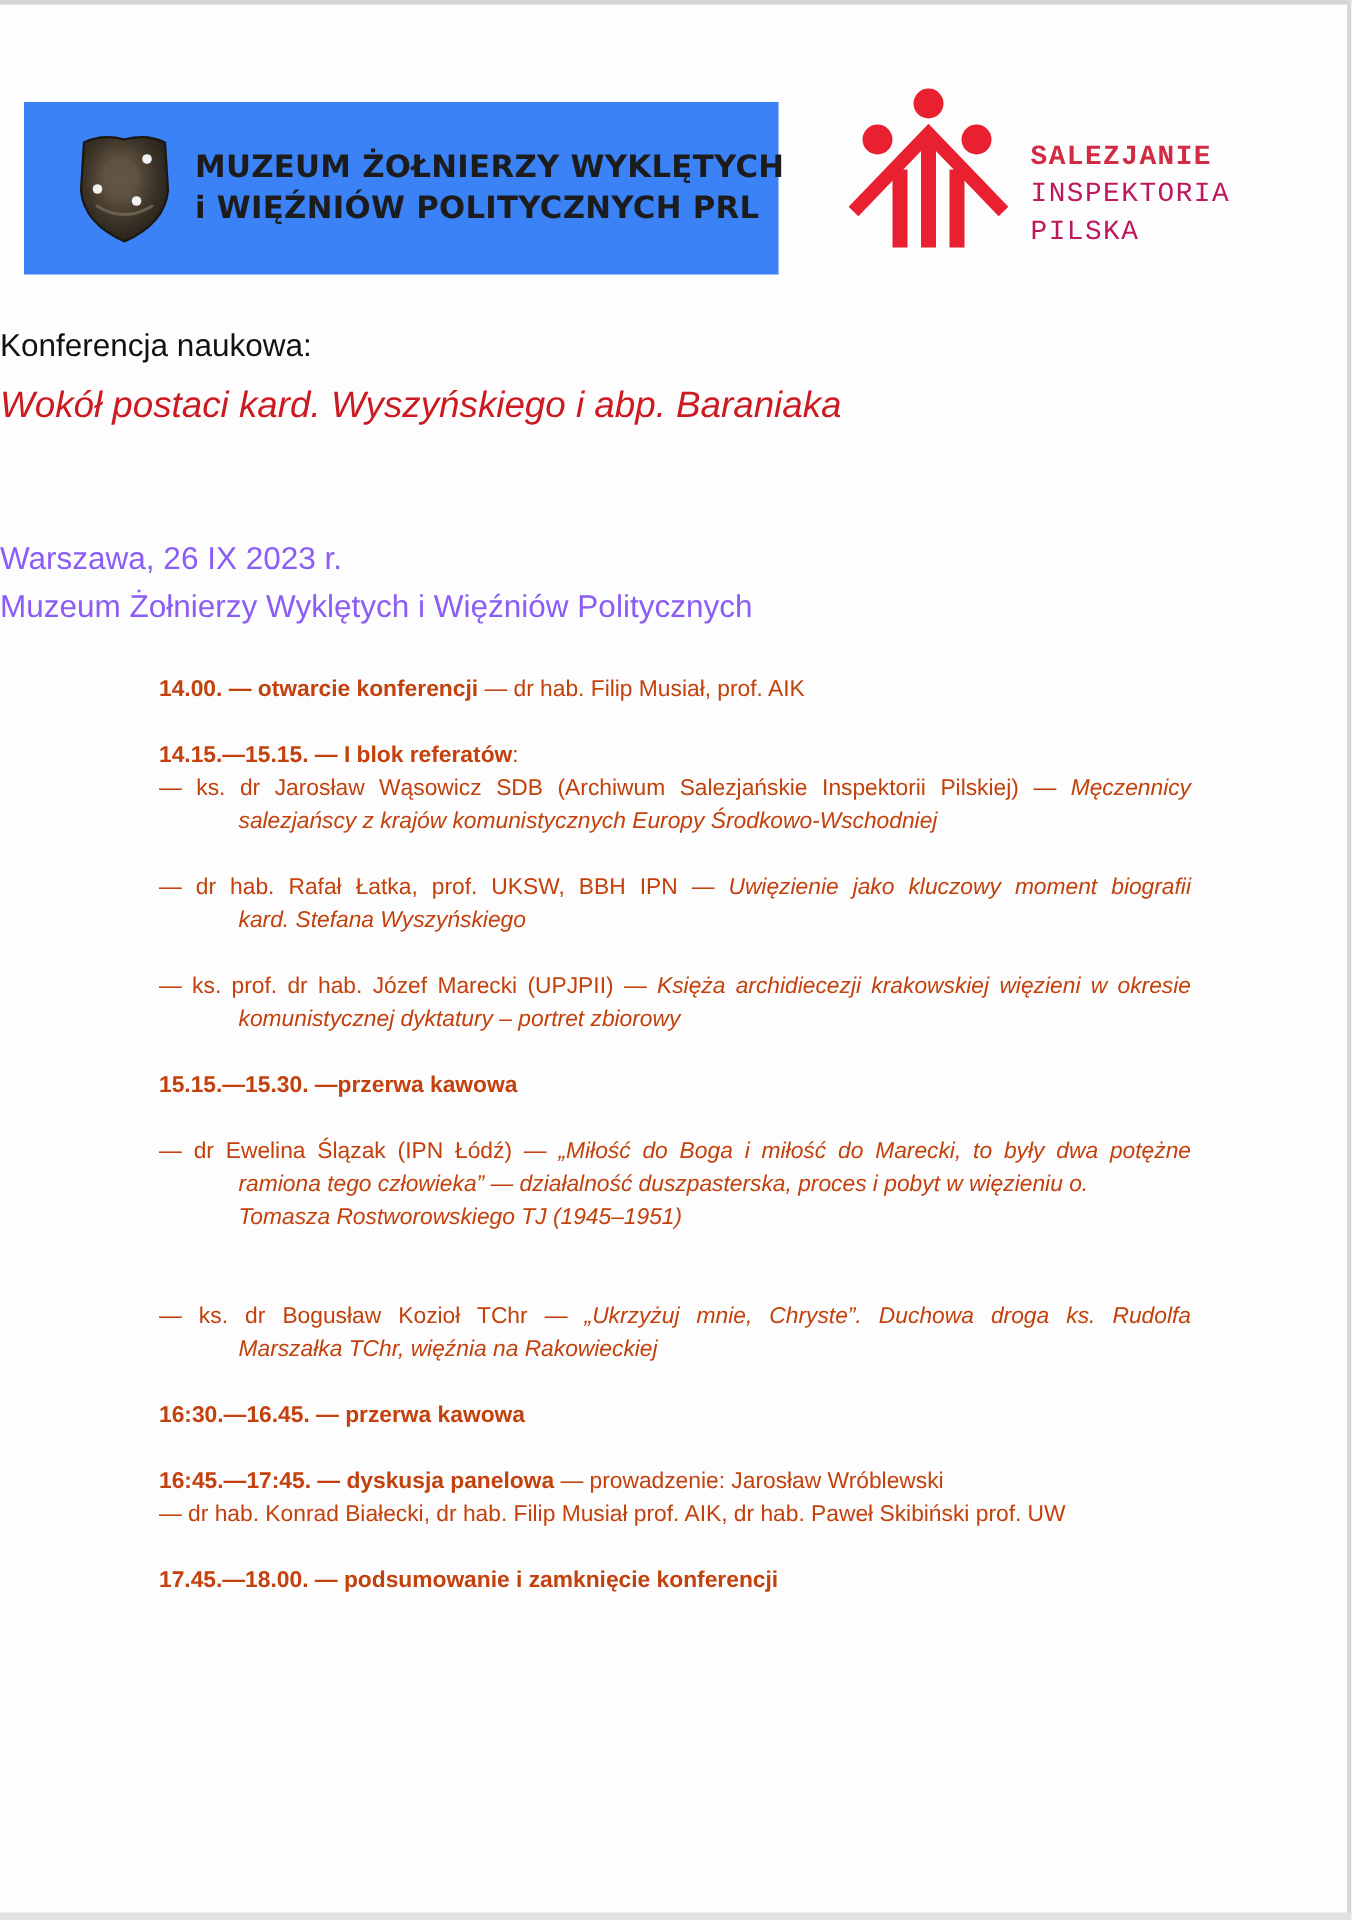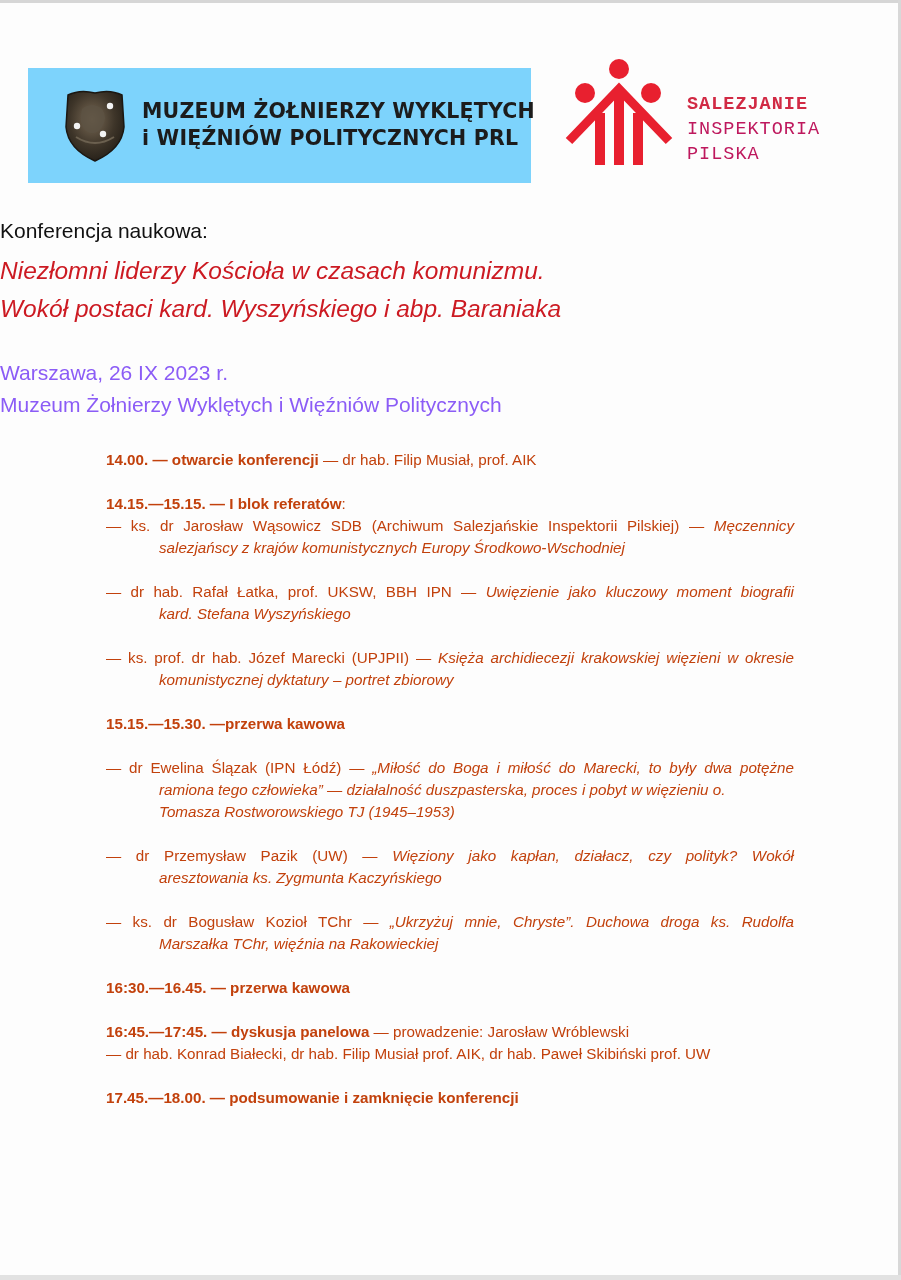--- a/index.html
+++ b/index.html
@@ -5,21 +5,21 @@
   html, body { margin:0; padding:0; }
   body {
     width:901px; height:1280px; background:#fdfdfd; position:relative; overflow:hidden;
     font-family:"Liberation Sans", sans-serif; color:#1a1a1a;
   }
   .frame-top { position:absolute; left:0; top:0; width:901px; height:3px; background:#d6d6d6; }
   .frame-right { position:absolute; right:0; top:0; width:3px; height:1280px; background:#d8d8d8; }
   .frame-bottom { position:absolute; left:0; bottom:0; width:901px; height:5px; background:#e2e2e2; }
 
   .logo-museum {
-    position:absolute; left:28px; top:68px; width:503px; height:115px; background:#7dd3fc;
+    position:absolute; left:16px; top:68px; width:503px; height:115px; background:#3b82f6;
   }
   .shield { position:absolute; left:34px; top:19px; width:66px; height:76px; }
   .museum-text {
     position:absolute; left:114px; top:30px; font-family:"DejaVu Sans", sans-serif; font-weight:bold;
     font-size:20.5px; line-height:27px; color:#1c1c1c; letter-spacing:0.2px; white-space:nowrap;
   }
   .logo-sal { position:absolute; left:565px; top:55px; width:270px; height:120px; }
   .sal-mark { position:absolute; left:0; top:0; width:108px; height:115px; }
   .sal-text { position:absolute; left:122px; top:37px; font-family:Liberation Mono, monospace; font-size:18.5px; line-height:25px; letter-spacing:1px; }
   .sal-name { font-weight:bold; color:#d12a44; }
@@ -82,21 +82,20 @@
   </svg>
   <div class="sal-text">
     <div class="sal-name">SALEZJANIE</div>
     <div class="sal-sub">INSPEKTORIA</div>
     <div class="sal-sub">PILSKA</div>
   </div>
 </div>
 
 <div class="center kicker">Konferencja naukowa:</div>
 <div class="center title">
-  <div>Niezłomni liderzy Kościoła w czasach komunizmu.</div>
   <div>Wokół postaci kard. Wyszyńskiego i abp. Baraniaka</div>
 </div>
 <div class="center place">
   <div>Warszawa, 26 IX 2023 r.</div>
   <div>Muzeum Żołnierzy Wyklętych i Więźniów Politycznych</div>
 </div>
 
 <div class="program">
 
   <div class="line">
@@ -126,28 +125,24 @@
   </div>
   <div class="gap"></div>
 
   <div class="line b">15.15.—15.30. —przerwa kawowa</div>
   <div class="gap"></div>
 
 
   <div class="item">
     <div class="just"><span>— dr Ewelina Ślązak (IPN Łódź) — </span><span class="i">„Miłość do Boga i miłość do Marecki, to były dwa potężne</span></div>
     <span class="cont i">ramiona tego człowieka” — działalność duszpasterska, proces i pobyt w więzieniu o.</span>
-    <span class="cont i">Tomasza Rostworowskiego TJ (1945–1953)</span>
+    <span class="cont i">Tomasza Rostworowskiego TJ (1945–1951)</span>
   </div>
   <div class="gap"></div>
 
-  <div class="item">
-    <div class="just"><span>— dr Przemysław Pazik (UW) — </span><span class="i">Więziony jako kapłan, działacz, czy polityk? Wokół</span></div>
-    <span class="cont i">aresztowania ks. Zygmunta Kaczyńskiego</span>
-  </div>
   <div class="gap"></div>
 
   <div class="item">
     <div class="just"><span>— ks. dr Bogusław Kozioł TChr — </span><span class="i">„Ukrzyżuj mnie, Chryste”. Duchowa droga ks. Rudolfa</span></div>
     <span class="cont i">Marszałka TChr, więźnia na Rakowieckiej</span>
   </div>
   <div class="gap"></div>
 
   <div class="line b">16:30.—16.45. — przerwa kawowa</div>
   <div class="gap"></div>

